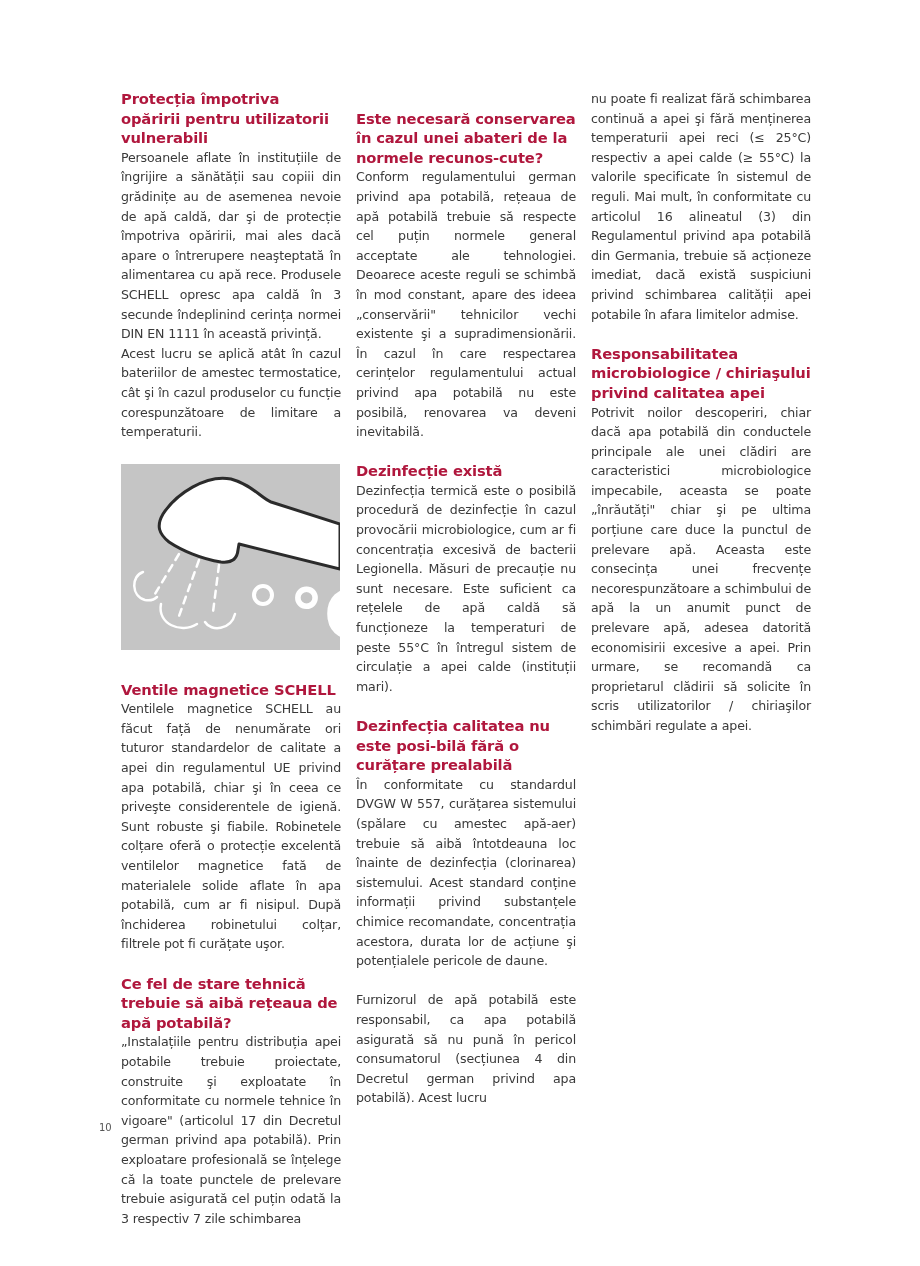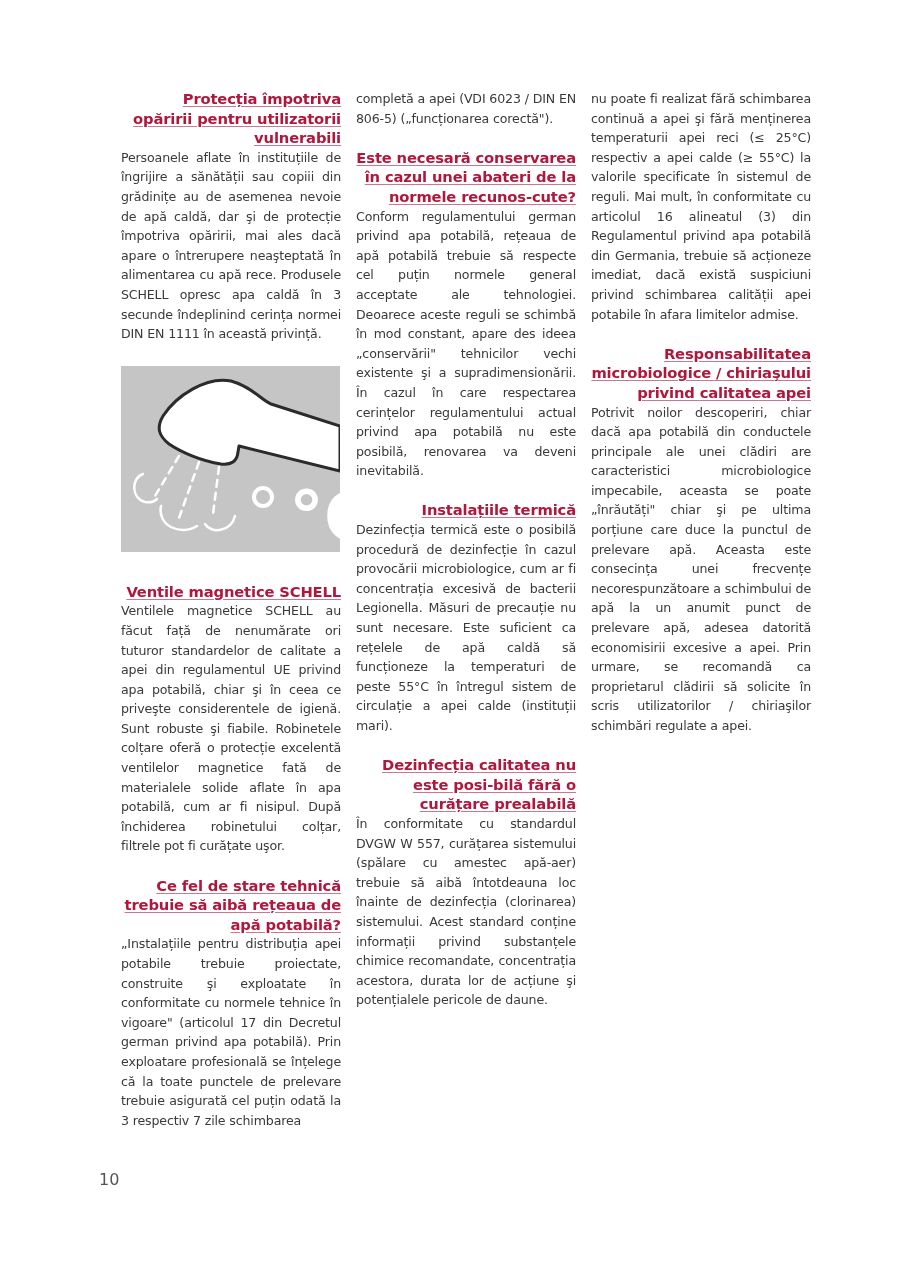--- a/index.html
+++ b/index.html
@@ -10,41 +10,42 @@
   }
   .col {
     position: absolute; top: 89px; width: 220px;
     font-size: 12.6px; line-height: 19.6px; text-align: justify;
     letter-spacing: -0.15px;
   }
   #col1 { left: 121px; }
   #col2 { left: 356px; }
   #col3 { left: 591px; }
   .h {
-    color: #b0173d; font-weight: bold; text-decoration: underline;
+    color: #b0173d; font-weight: bold; 
     text-decoration-color: #c77a8e; text-underline-offset: 2px;
-    text-align: right; margin: 0;
+    text-align: left; margin: 0;
   }
   p { margin: 0; }
   .gap { height: 19.6px; }
   .figure {
     width: 219px; height: 186px; background: #c5c5c5; margin: 0;
     position: relative;
   }
   .figure svg { display: block; }
   .pagenum {
-    position: absolute; left: 99px; top: 1170px; font-size: 16px; color: #555;
+    position: absolute; left: 99px; top: 1122px; font-size: 10px; color: #555;
   }
 </style>
 </head>
 <body>
 
 <div class="col" id="col1">
   <h3 class="h">Protecția împotriva opăririi pentru utilizatorii vulnerabili</h3>
   <p>Persoanele aflate în instituțiile de îngrijire a sănătății sau copiii din grădinițe au de asemenea nevoie de apă caldă, dar şi de protecție împotriva opăririi, mai ales dacă apare o întrerupere neaşteptată în alimentarea cu apă rece. Produsele SCHELL opresc apa caldă în 3 secunde îndeplinind cerința normei DIN EN 1111 în această privință.</p>
+  <p>Acest lucru se aplică atât în cazul bateriilor de amestec termostatice, cât şi în cazul produselor cu funcție corespunzătoare de limitare a temperaturii.</p>
   <div class="gap" style="height:22px"></div>
   <div class="figure">
     <svg width="219" height="186" viewBox="0 0 219 186">
 
       <path d="M219 60 L150 38 C140 34 130 20 110 15 C85 10 55 30 42 50 C35 62 38 70 48 78 C60 86 80 95 100 98 C110 99 116 96 117 86 L118 80 L219 105 Z" fill="#ffffff" stroke="#2b2b2b" stroke-width="3" stroke-linejoin="round"></path>
 
       <g stroke="#ffffff" stroke-width="2.5" stroke-dasharray="7 6" fill="none" stroke-linecap="round">
         <line x1="58" y1="90" x2="34" y2="130"></line>
         <line x1="78" y1="96" x2="58" y2="152"></line>
         <line x1="98" y1="101" x2="92" y2="148"></line>
@@ -62,31 +63,31 @@
   </div>
   <div class="gap" style="height:30px"></div>
   <h3 class="h">Ventile magnetice SCHELL</h3>
   <p>Ventilele magnetice SCHELL au făcut față de nenumărate ori tuturor standardelor de calitate a apei din regulamentul UE privind apa potabilă, chiar şi în ceea ce priveşte considerentele de igienă. Sunt robuste şi fiabile. Robinetele colțare oferă o protecție excelentă ventilelor magnetice fată de materialele solide aflate în apa potabilă, cum ar fi nisipul. După închiderea robinetului colțar, filtrele pot fi curățate uşor.</p>
   <div class="gap"></div>
   <h3 class="h">Ce fel  de stare tehnică trebuie să aibă rețeaua de apă potabilă?</h3>
   <p>„Instalațiile pentru distribuția apei potabile trebuie proiectate, construite şi exploatate în conformitate cu normele tehnice în vigoare" (articolul 17 din Decretul german privind apa potabilă). Prin exploatare profesională se înțelege că la toate punctele de prelevare trebuie asigurată cel puțin odată la 3 respectiv 7 zile schimbarea</p>
 </div>
 
 <div class="col" id="col2">
-  <p>completă a apei (VDI 6023 / DIN EN 806-5) („funcționarea corectă").</p>
   <div class="gap"></div>
   <h3 class="h">Este necesară conservarea în cazul unei abateri de la normele recunos-cute?</h3>
   <p>Conform regulamentului german privind apa potabilă, rețeaua de apă potabilă trebuie să respecte cel puțin normele general acceptate ale tehnologiei. Deoarece aceste reguli se schimbă în mod constant, apare des ideea „conservării" tehnicilor vechi existente şi a supradimensionării. În cazul în care respectarea cerințelor regulamentului actual privind apa potabilă nu este posibilă, renovarea va deveni inevitabilă.</p>
   <div class="gap"></div>
-  <h3 class="h">Instalațiile termică</h3>
+  <h3 class="h">Dezinfecție există</h3>
   <p>Dezinfecția termică este o posibilă procedură de dezinfecție în cazul provocării microbiologice, cum ar fi concentrația excesivă de bacterii Legionella. Măsuri de precauție nu sunt necesare. Este suficient ca rețelele de apă caldă să funcționeze la temperaturi de peste 55°C în întregul sistem de circulație a apei calde (instituții mari).</p>
   <div class="gap"></div>
   <h3 class="h">Dezinfecția calitatea nu este posi-bilă fără o curățare prealabilă</h3>
   <p>În conformitate cu standardul DVGW W 557, curățarea sistemului (spălare cu amestec apă-aer) trebuie să aibă întotdeauna loc înainte de dezinfecția (clorinarea) sistemului. Acest standard conține informații privind substanțele chimice recomandate, concentrația acestora, durata lor de acțiune şi potențialele pericole de daune.</p>
   <div class="gap"></div>
+  <p>Furnizorul de apă potabilă este responsabil, ca apa potabilă asigurată să nu pună în pericol consumatorul (secțiunea 4 din Decretul german privind apa potabilă). Acest lucru</p>
 </div>
 
 <div class="col" id="col3">
   <p>nu poate fi realizat fără schimbarea continuă a apei şi fără  menținerea temperaturii apei reci (≤ 25°C) respectiv a apei calde (≥ 55°C) la valorile specificate în sistemul de reguli. Mai mult, în conformitate cu articolul 16 alineatul (3) din Regulamentul privind apa potabilă din Germania, trebuie să acționeze imediat, dacă există suspiciuni privind schimbarea calității apei potabile în afara limitelor admise.</p>
   <div class="gap"></div>
   <h3 class="h">Responsabilitatea microbiologice / chiriaşului privind calitatea apei</h3>
   <p>Potrivit noilor descoperiri, chiar dacă apa potabilă din conductele principale ale unei clădiri are caracteristici microbiologice impecabile, aceasta se poate „înrăutăți" chiar şi pe ultima porțiune care duce la punctul de prelevare apă. Aceasta este consecința unei frecvențe necorespunzătoare a schimbului de apă la un anumit punct de prelevare apă, adesea datorită economisirii excesive a apei. Prin urmare, se recomandă ca proprietarul clădirii să solicite în scris utilizatorilor / chiriaşilor schimbări regulate a apei.</p>
 </div>
 
 <div class="pagenum">10</div>

